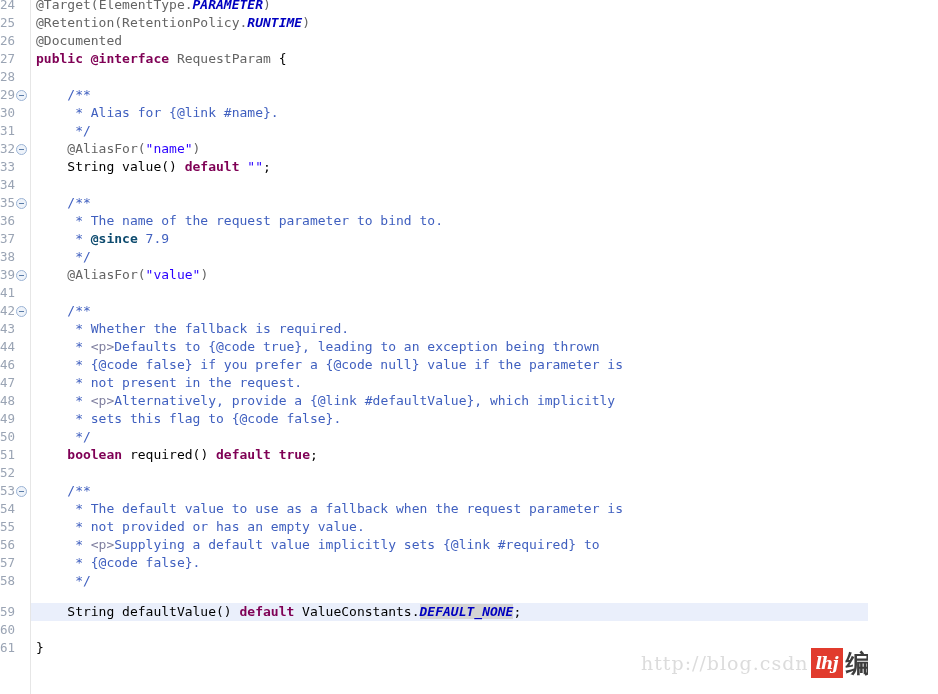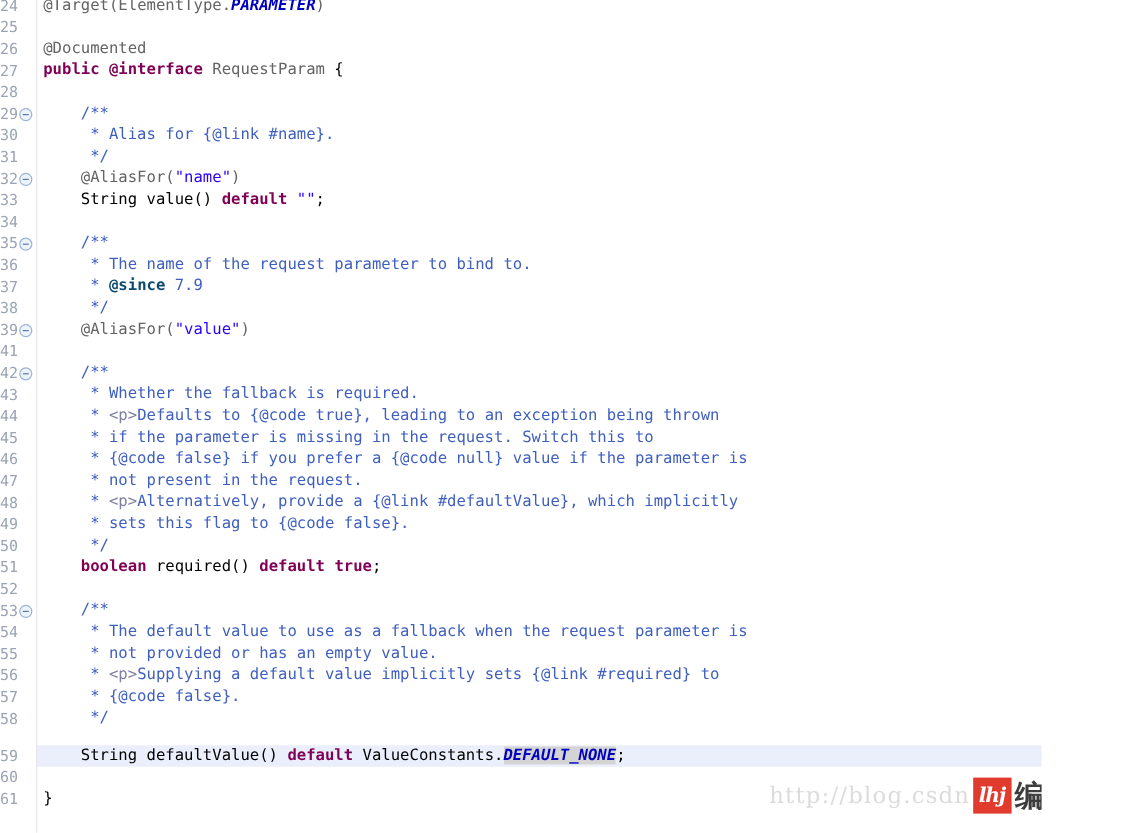--- a/index.html
+++ b/index.html
@@ -167,40 +167,39 @@
 </head>
 <body>
 
 <div id="editor">
 
   <div class="gutter"></div>
   <div class="gutter-sep"></div>
 
   <div class="lines" id="lines-container" style="top: -4px;">
       <div class="line"><span class="lineno">24</span><span class="code"><span class="ann">@Target(</span><span class="ann">ElementType.</span><span class="field-st">PARAMETER</span><span class="ann">)</span></span></div>
-      <div class="line"><span class="lineno">25</span></div>
+      <div class="line"><span class="lineno">25</span><span class="code"><span class="ann">@Retention(</span><span class="ann">RetentionPolicy.</span><span class="field-st">RUNTIME</span><span class="ann">)</span></span></div>
       <div class="line"><span class="lineno">26</span><span class="code"><span class="ann">@Documented</span></span></div>
       <div class="line"><span class="lineno">27</span><span class="code"><span class="kw">public @interface</span><span class="plain"> </span><span class="ann">RequestParam</span><span class="plain"> {</span></span></div>
       <div class="line"><span class="lineno">28</span><span class="code"></span></div>
       <div class="line"><span class="lineno">29</span><span class="fold"></span><span class="code"><span class="cmt">    /**</span></span></div>
       <div class="line"><span class="lineno">30</span><span class="code"><span class="cmt">     * Alias for {@link #name}.</span></span></div>
       <div class="line"><span class="lineno">31</span><span class="code"><span class="cmt">     */</span></span></div>
       <div class="line"><span class="lineno">32</span><span class="fold"></span><span class="code"><span class="ann">    @AliasFor(</span><span class="str">"name"</span><span class="ann">)</span></span></div>
       <div class="line"><span class="lineno">33</span><span class="code"><span class="plain">    String value() </span><span class="kw">default</span><span class="plain"> </span><span class="str">""</span><span class="plain">;</span></span></div>
       <div class="line"><span class="lineno">34</span><span class="code"></span></div>
       <div class="line"><span class="lineno">35</span><span class="fold"></span><span class="code"><span class="cmt">    /**</span></span></div>
       <div class="line"><span class="lineno">36</span><span class="code"><span class="cmt">     * The name of the request parameter to bind to.</span></span></div>
       <div class="line"><span class="lineno">37</span><span class="code"><span class="cmt">     * </span><span class="cmt-tag">@since</span><span class="cmt"> 7.9</span></span></div>
       <div class="line"><span class="lineno">38</span><span class="code"><span class="cmt">     */</span></span></div>
       <div class="line"><span class="lineno">39</span><span class="fold"></span><span class="code"><span class="ann">    @AliasFor(</span><span class="str">"value"</span><span class="ann">)</span></span></div>
       <div class="line"><span class="lineno">41</span><span class="code"></span></div>
       <div class="line"><span class="lineno">42</span><span class="fold"></span><span class="code"><span class="cmt">    /**</span></span></div>
       <div class="line"><span class="lineno">43</span><span class="code"><span class="cmt">     * Whether the fallback is required.</span></span></div>
       <div class="line"><span class="lineno">44</span><span class="code"><span class="cmt">     * </span><span class="cmt-html">&lt;p&gt;</span><span class="cmt">Defaults to {@code true}, leading to an exception being thrown</span></span></div>
-      <div class="line"><span class="lineno">45</span><span class="code"><span class="cmt">     * if the parameter is missing in the request. Switch this to</span></span></div>
       <div class="line"><span class="lineno">46</span><span class="code"><span class="cmt">     * {@code false} if you prefer a {@code null} value if the parameter is</span></span></div>
       <div class="line"><span class="lineno">47</span><span class="code"><span class="cmt">     * not present in the request.</span></span></div>
       <div class="line"><span class="lineno">48</span><span class="code"><span class="cmt">     * </span><span class="cmt-html">&lt;p&gt;</span><span class="cmt">Alternatively, provide a {@link #defaultValue}, which implicitly</span></span></div>
       <div class="line"><span class="lineno">49</span><span class="code"><span class="cmt">     * sets this flag to {@code false}.</span></span></div>
       <div class="line"><span class="lineno">50</span><span class="code"><span class="cmt">     */</span></span></div>
       <div class="line"><span class="lineno">51</span><span class="code"><span class="plain">    </span><span class="kw">boolean</span><span class="plain"> required() </span><span class="kw">default</span><span class="plain"> </span><span class="kw">true</span><span class="plain">;</span></span></div>
       <div class="line"><span class="lineno">52</span><span class="code"></span></div>
       <div class="line"><span class="lineno">53</span><span class="fold"></span><span class="code"><span class="cmt">    /**</span></span></div>
       <div class="line"><span class="lineno">54</span><span class="code"><span class="cmt">     * The default value to use as a fallback when the request parameter is</span></span></div>
       <div class="line"><span class="lineno">55</span><span class="code"><span class="cmt">     * not provided or has an empty value.</span></span></div>

